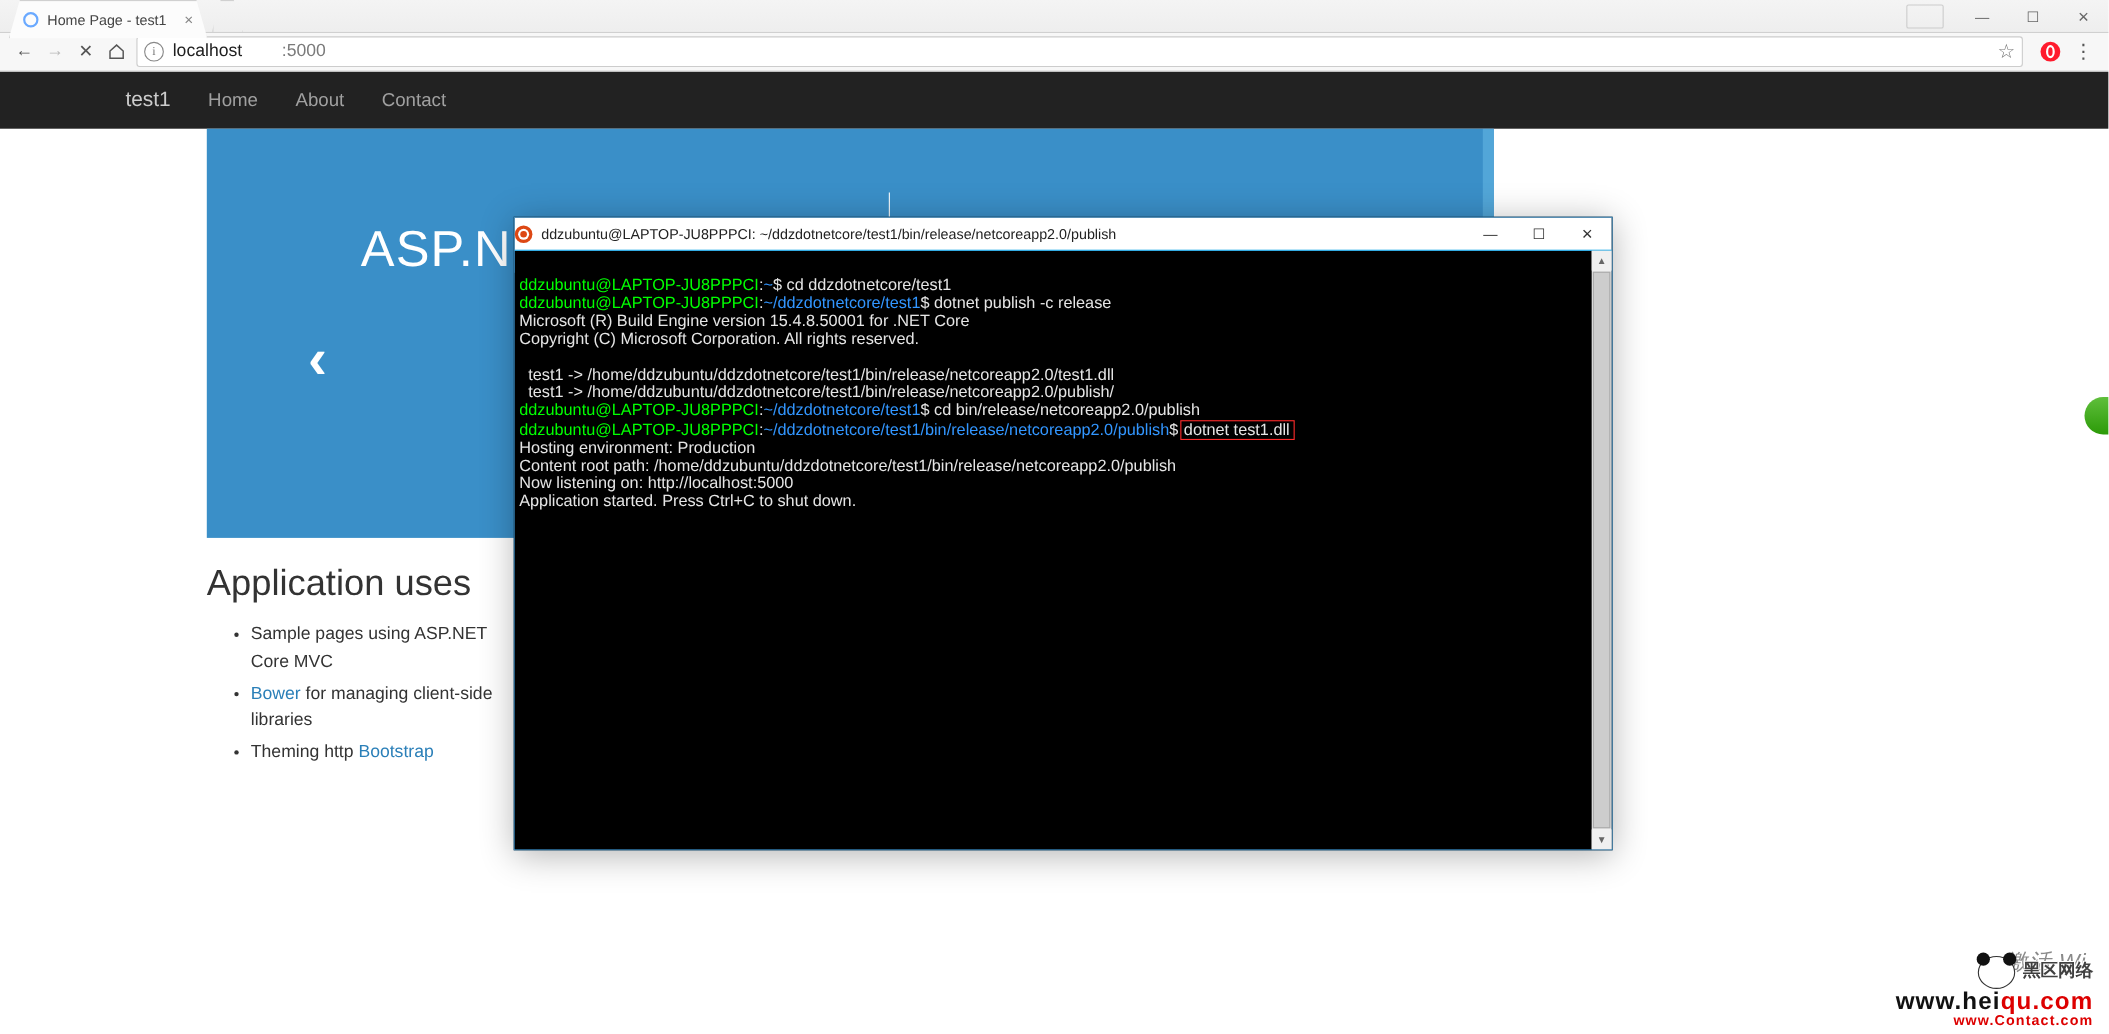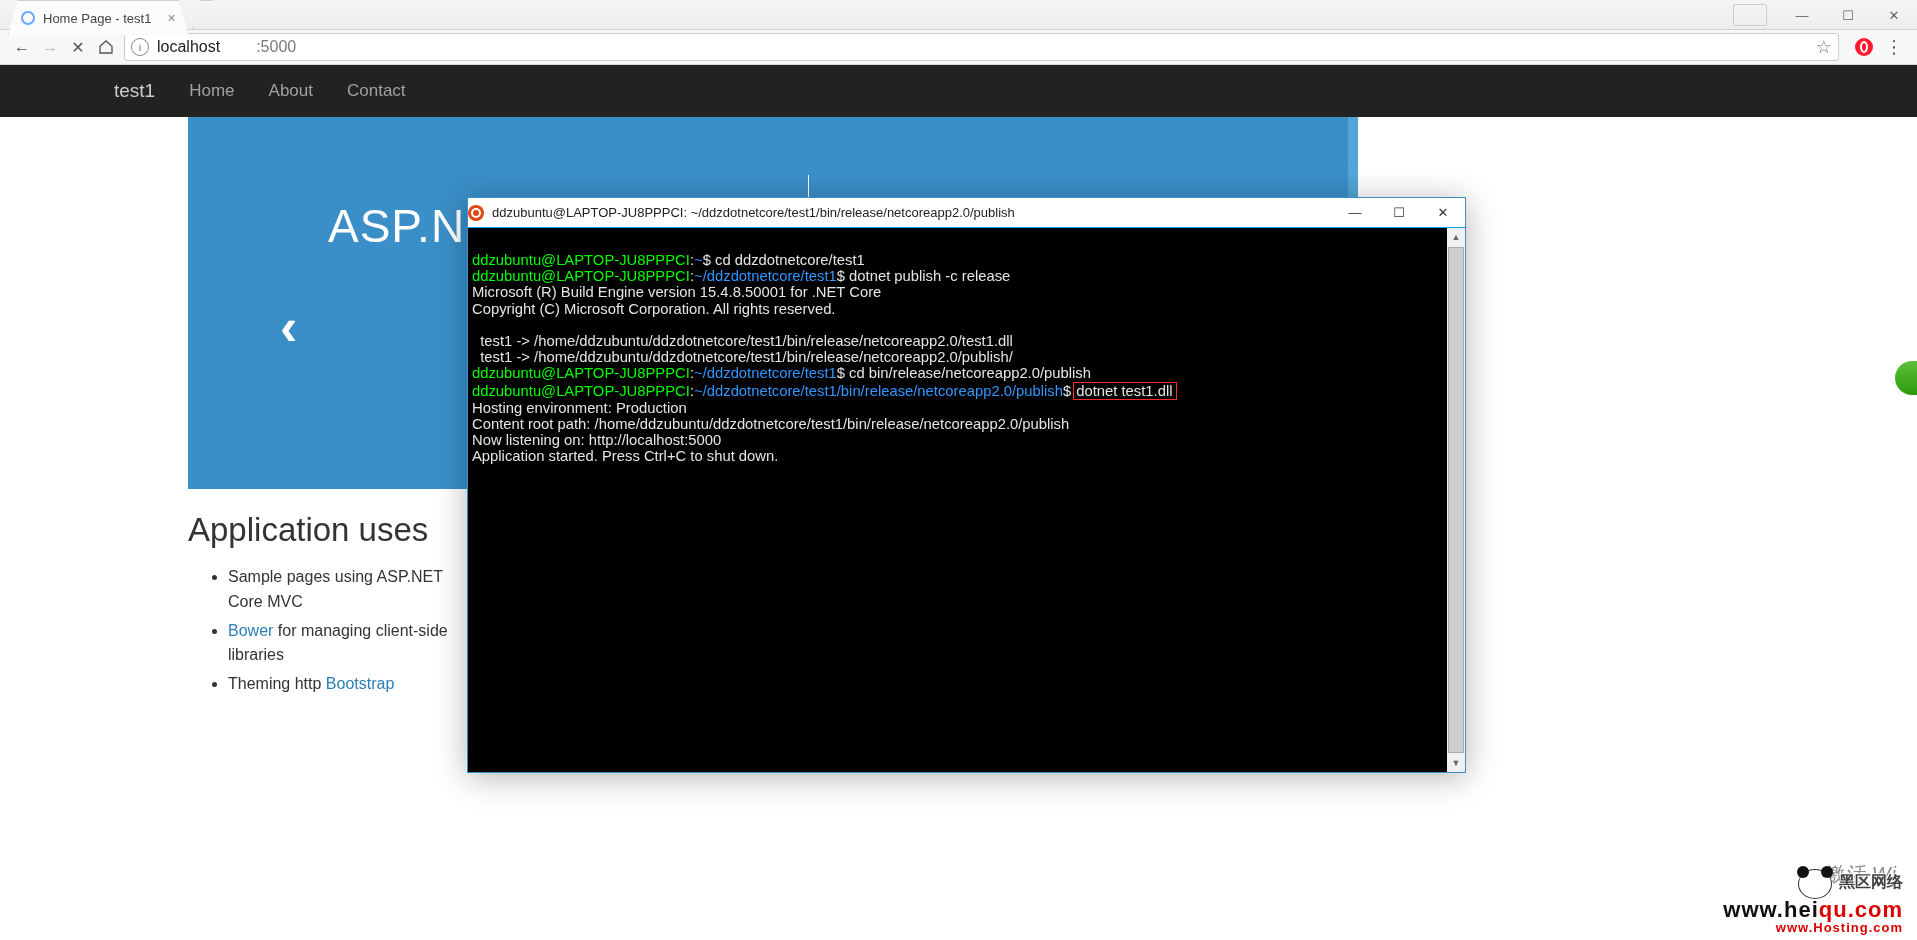--- a/index.html
+++ b/index.html
@@ -175,15 +175,15 @@
   <div class="activate-gray">激活 Wi</div>
 
   <div class="watermark">
     <div>
       <span class="panda"></span>
       <span class="cn">黑区网络</span>
     </div>
     <div class="en">
       <span>www.hei</span><span class="red">qu.com</span>
     </div>
-    <div class="en" style="font-size:13px;color:#d00;">www.Hosting.com</div>
+    <div class="en" style="font-size:13px;color:#d00;">www.Contact.com</div>
   </div>
 </div>
 
 </body></html>

